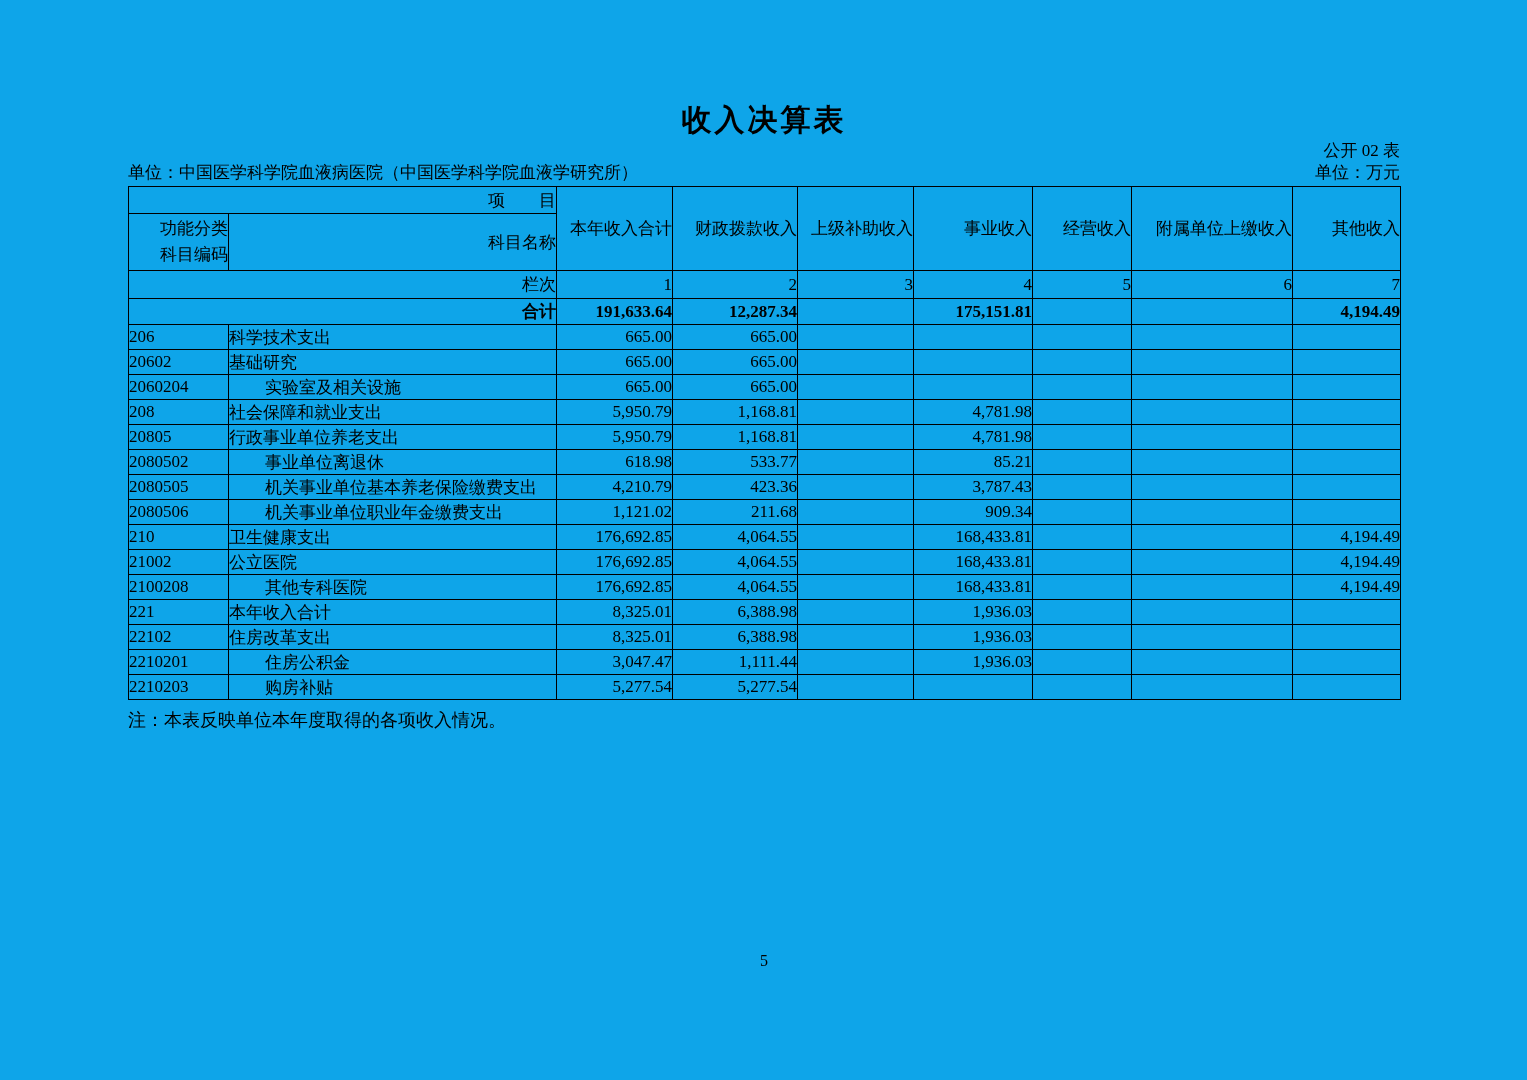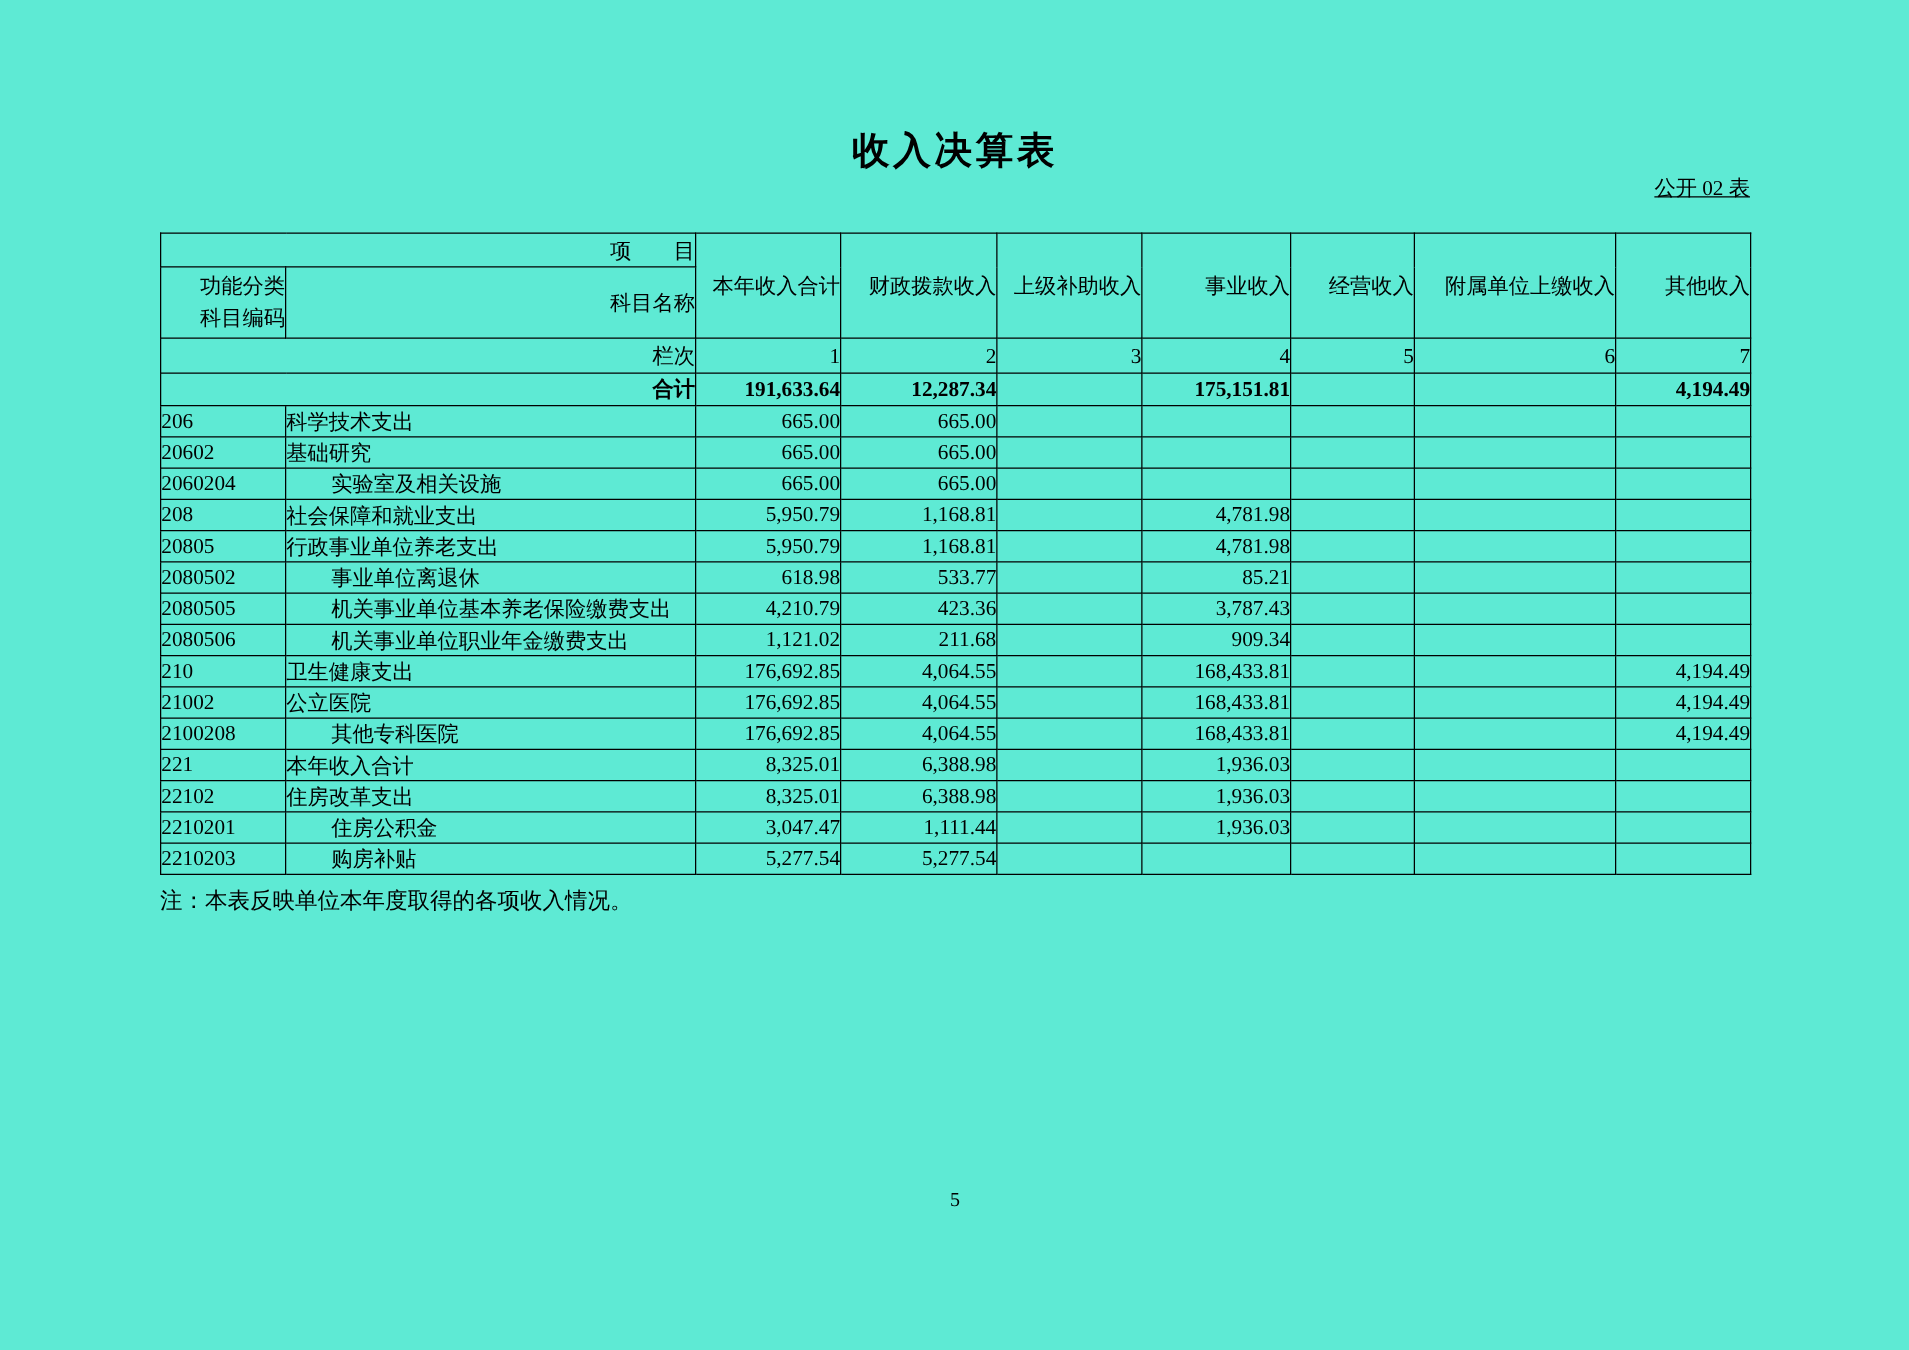--- a/index.html
+++ b/index.html
@@ -1,31 +1,31 @@
 <!DOCTYPE html>
 <html><head>
 <meta charset="utf-8">
 <style>
   html,body{margin:0;padding:0;background:#888;}
   .page{
     position:relative;
     width:1527px;height:1080px;
-    background:#5eead4;
+    background:#0ea5e9;
     font-family:"Liberation Serif","DejaVu Serif",serif;
     color:#000;
     overflow:hidden;
   }
   .doc-title{
     position:absolute;left:128px;width:1272px;top:100px;
     text-align:center;
     font-size:30px;font-weight:bold;letter-spacing:3px;
   }
   .form-code{
     position:absolute;left:128px;width:1272px;top:139px;
-    text-align:right;font-size:17px;text-decoration:underline;
+    text-align:right;font-size:17px;
   }
   .unit-row{
     position:absolute;left:128px;width:1272px;top:161px;
     display:flex;justify-content:space-between;
     font-size:17px;
   }
   table.income{
     position:absolute;left:128px;top:186px;
     width:1272px;
     border-collapse:collapse;table-layout:fixed;
@@ -60,20 +60,24 @@
 </style>
 </head>
 <body>
 
 <div class="page">
 
   <div class="doc-title">收入决算表</div>
 
   <div class="form-code">公开 02 表</div>
 
+  <div class="unit-row">
+    <span>单位：中国医学科学院血液病医院（中国医学科学院血液学研究所）</span>
+    <span>单位：万元</span>
+  </div>
 
   <table class="income">
     <colgroup>
       <col style="width:100px">
       <col style="width:328px">
       <col style="width:116px">
       <col style="width:125px">
       <col style="width:116px">
       <col style="width:119px">
       <col style="width:99px">

